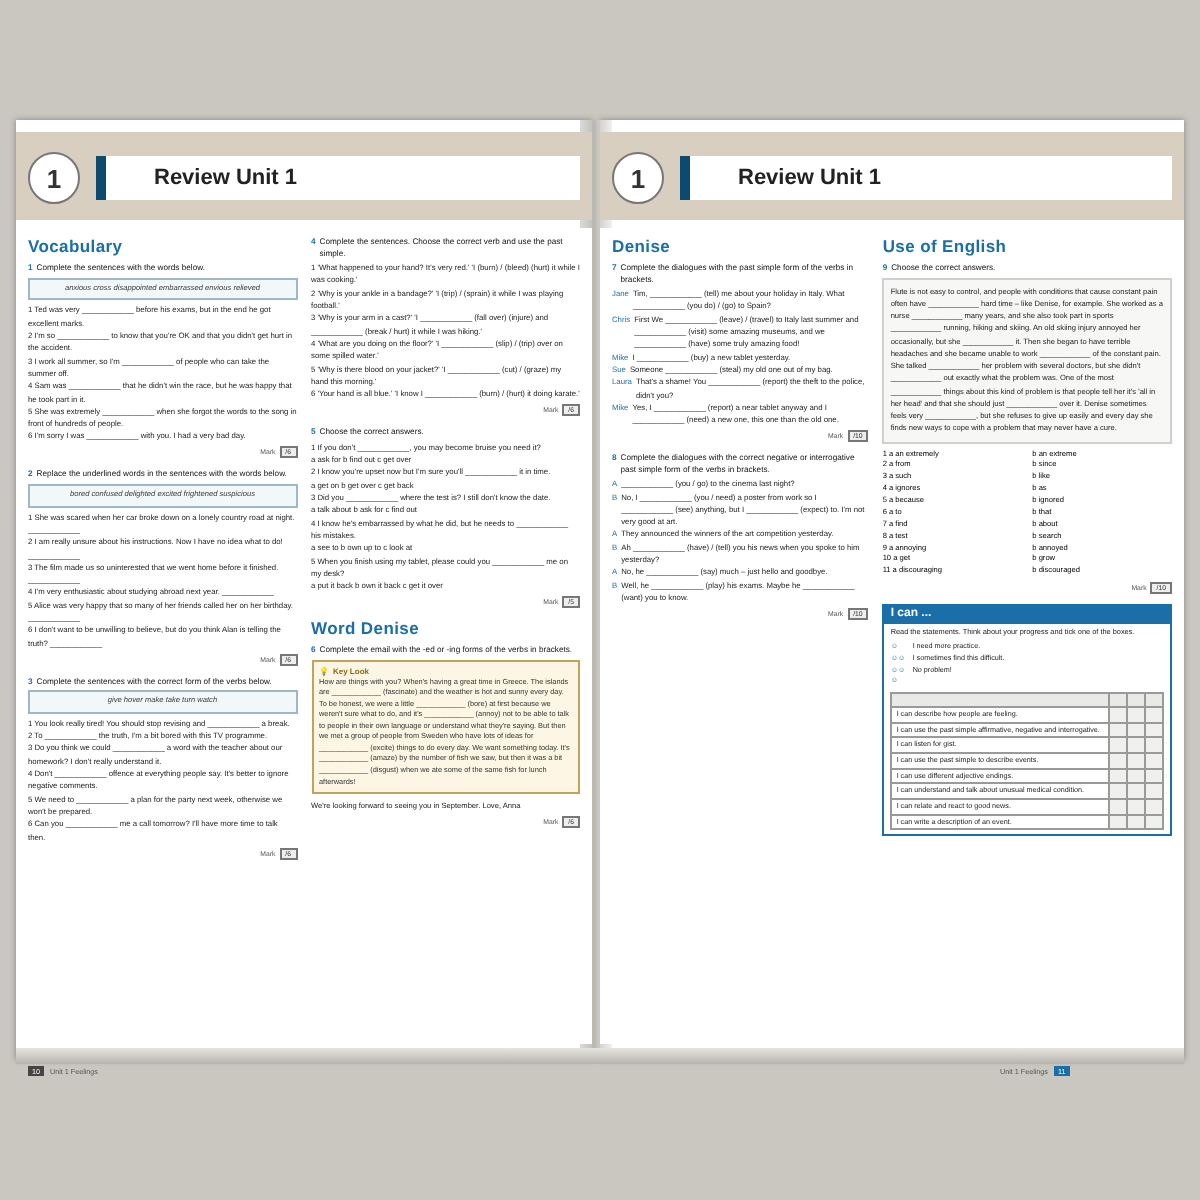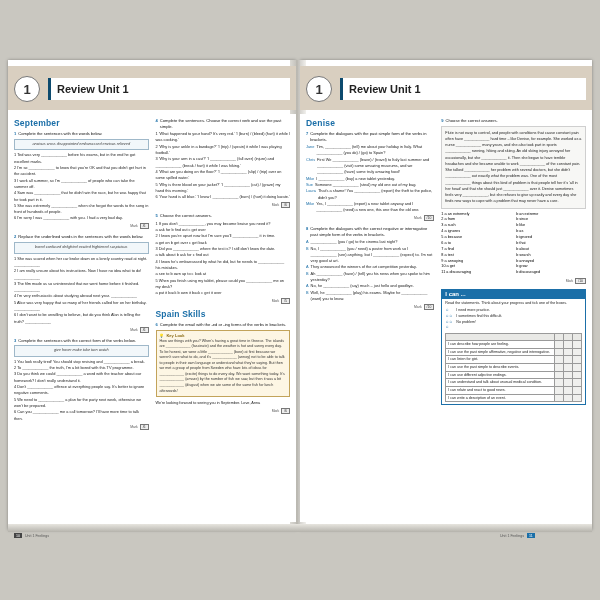--- a/index.html
+++ b/index.html
@@ -75,23 +75,23 @@
     font-size: 13px; font-weight: bold;
     display: flex; align-items: center; justify-content: center;
     flex: none;
   }
   .unit-title {
     margin-left: 8px;
     flex: 1;
     background: #ffffff;
     height: 22px;
     display: flex; align-items: center;
-    padding-left: 6px;
+    padding-left: 24px;
     font-size: 11px; font-weight: bold; color: #222;
-    border-left: 3px solid #0c4a6e;
+    border-left: 5px solid #0c4a6e;
   }
 
   
   .page-col {
     position: absolute;
     top: 114px; height: 408px;
     background: #fff;
   }
   .page-col.left { left: 8px; width: 288px; padding: 4px 6px; }
   .page-col.right { left: 300px; width: 292px; padding: 4px 6px; }
@@ -251,21 +251,21 @@
 
   <div class="unit-head right">
     <div class="unit-num">1</div>
     <div class="unit-title">Review Unit 1</div>
   </div>
 
   <div class="page-col left">
     <div class="cols">
 
       <div class="col">
-        <h2 class="sec">September</h2>
+        <h2 class="sec">Vocabulary</h2>
 
         <div class="ex">
           <div class="ex-head">
             <span class="ex-num">1</span>
             <span>Complete the sentences with the words below.</span>
           </div>
           <div class="wordbox">anxious  cross  disappointed  embarrassed  envious  relieved</div>
           <div class="lines">
             <div>1  Ted was very ____________ before his exams, but in the end he got excellent marks.</div>
             <div>2  I'm so ____________ to know that you're OK and that you didn't get hurt in the accident.</div>
@@ -357,21 +357,21 @@
             <div>   a  see to         b  own up to        c  look at</div>
             <div>5  When you finish using my tablet, please could you ____________ me on my desk?</div>
             <div>   a  put it back    b  own it back      c  get it over</div>
           </div>
           <div class="mark">
             <span class="lbl">Mark</span>
             <span class="box">/5</span>
           </div>
         </div>
 
-        <h2 class="sec">Spain Skills</h2>
+        <h2 class="sec">Word Denise</h2>
 
         <div class="ex">
           <div class="ex-head">
             <span class="ex-num">6</span>
             <span>Complete the email with the -ed or -ing forms of the verbs in brackets.</span>
           </div>
           <div class="keybox">
             <div class="kt">
               <span class="bulb">💡</span>
               <span>Key Look</span>
@@ -465,20 +465,21 @@
             </div>
           </div>
           <div class="mark">
             <span class="lbl">Mark</span>
             <span class="box">/10</span>
           </div>
         </div>
       </div>
 
       <div class="col wide">
+        <h2 class="sec">Use of English</h2>
 
         <div class="ex">
           <div class="ex-head">
             <span class="ex-num">9</span>
             <span>Choose the correct answers.</span>
           </div>
           <div class="cloze">Flute is not easy to control, and people with conditions that cause constant pain often have ____________ hard time – like Denise, for example. She worked as a nurse ____________ many years, and she also took part in sports ____________ running, hiking and skiing. An old skiing injury annoyed her occasionally, but she ____________ it. Then she began to have terrible headaches and she became unable to work ____________ of the constant pain. She talked ____________ her problem with several doctors, but she didn't ____________ out exactly what the problem was. One of the most ____________ things about this kind of problem is that people tell her it's 'all in her head' and that she should just ____________ over it. Denise sometimes feels very ____________, but she refuses to give up easily and every day she finds new ways to cope with a problem that may never have a cure.</div>
           <div class="numopts">
             <div class="grp">
               <div>1  a  an extremely</div>

